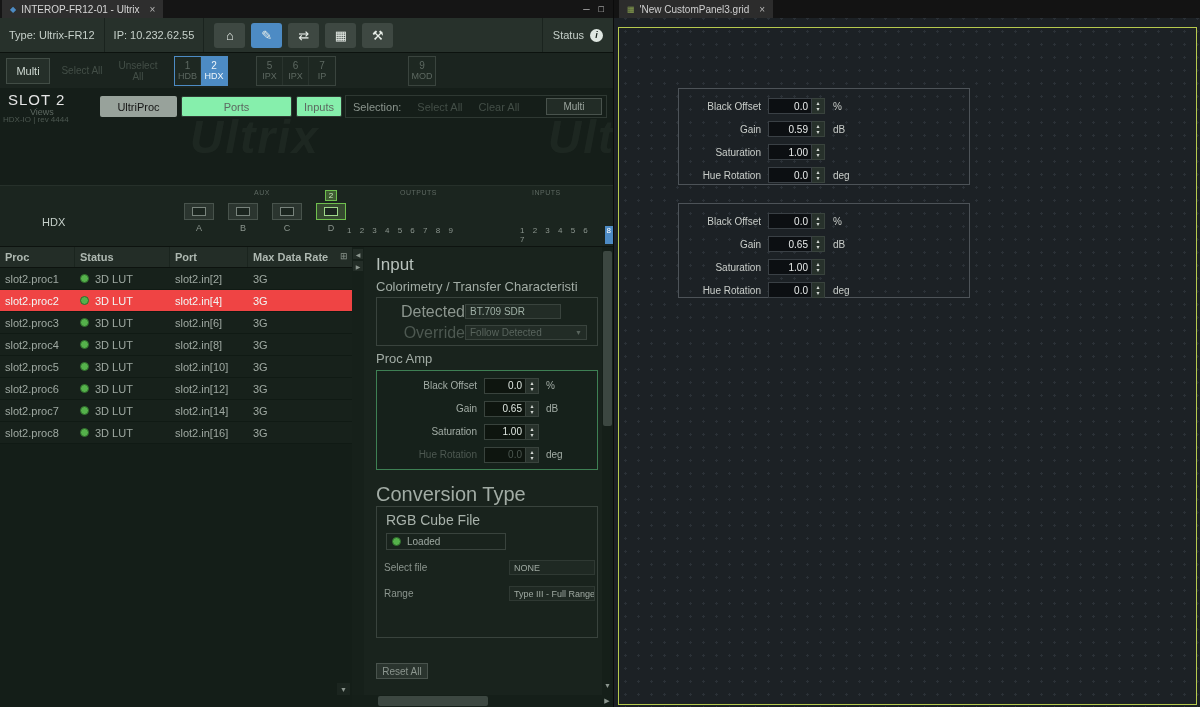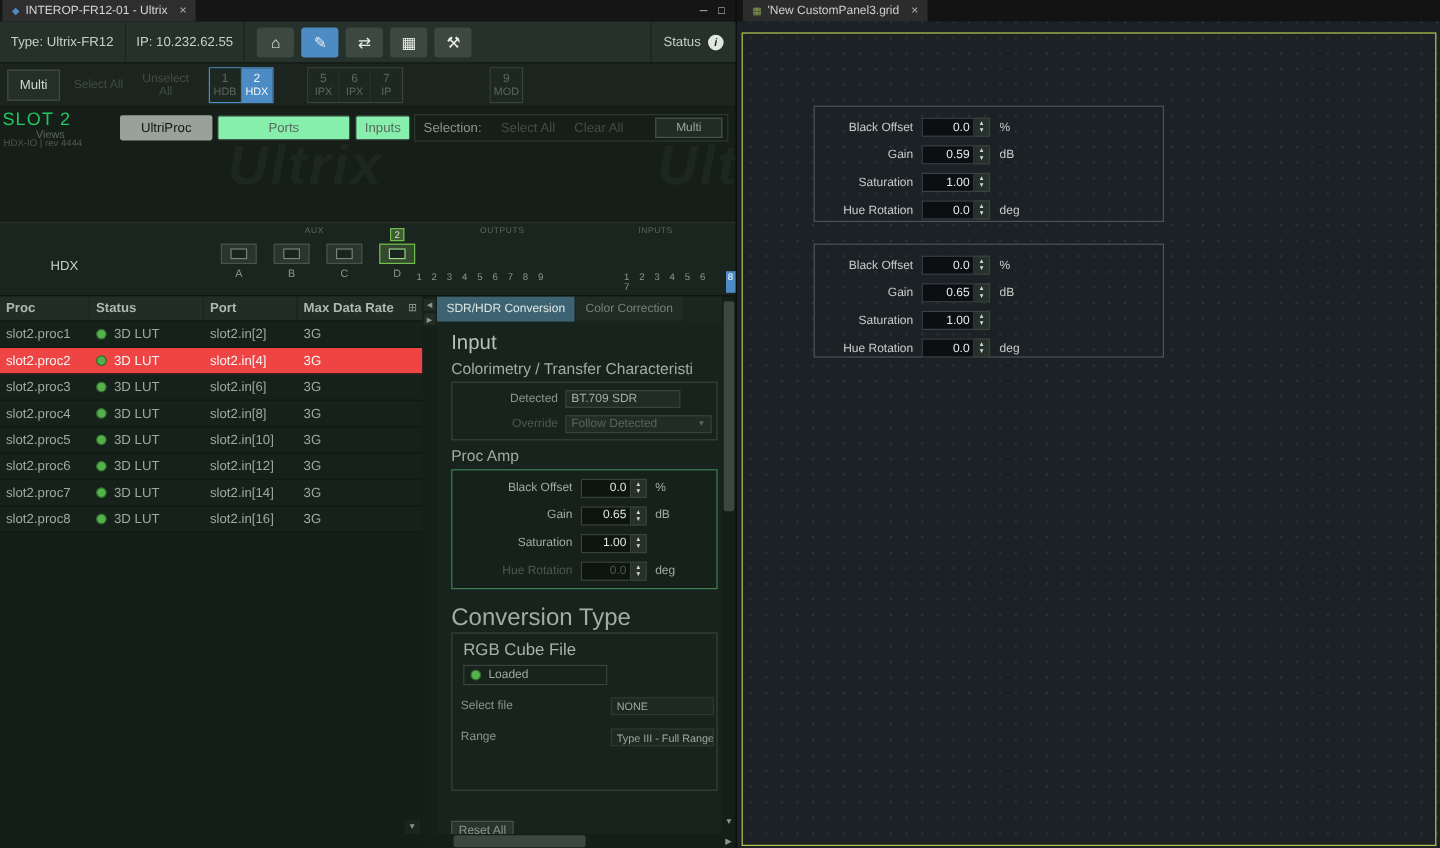--- a/index.html
+++ b/index.html
@@ -33,21 +33,21 @@
   .slotgrp.bluebrd{border-color:#4d8bc4}
   .g1{margin-left:12px}.g2{margin-left:28px}.g3{margin-left:72px}
   .slottab{width:26px;display:flex;flex-direction:column;align-items:center;justify-content:center;font-size:9px;line-height:10px;
     color:#5d6861;background:#1e2822;border-right:1px solid #2a342e}
   .slottab:last-child{border-right:none}
   .slottab .n{font-size:10px}
   .slottab.sel{background:#4d8bc4;color:#eef5fa}
 
   .slotarea{position:absolute;left:0;top:88px;width:613px;height:97px;background:#151e19;overflow:hidden}
   .wm{position:absolute;font-size:46px;font-weight:bold;font-style:italic;color:rgba(190,215,200,0.05);letter-spacing:2px;pointer-events:none}
-  .slot-title{position:absolute;left:2px;top:3px;font-size:15px;color:#22c55e;letter-spacing:1px}
+  .slot-title{position:absolute;left:8px;top:3px;font-size:15px;color:#e5e5e5;letter-spacing:1px}
   .views{position:absolute;left:30px;top:19px;font-size:9px;color:#5d6861}
   .rev{position:absolute;left:3px;top:27px;font-size:8px;color:#4d5851}
   .viewbtn{position:absolute;top:8px;height:21px;font-size:11px;display:flex;align-items:center;justify-content:center;border-radius:2px}
   .viewbtn.selv{background:#98a29b;color:#161616}
   .viewbtn.nrm{background:#86efac;border:1px solid #303a34;color:#5d6861}
   .vb0{left:100px;width:77px}.vb1{left:181px;width:111px}.vb2{left:296px;width:46px}
   .selectionbox{position:absolute;left:345px;top:7px;width:262px;height:23px;border:1px solid #2e3832;display:flex;align-items:center;font-size:11px}
   .sel-lab{color:#8b958e;padding-left:7px}
   .sel-dim{color:#434e47;margin-left:16px}
   .sel-multi{margin-left:auto;margin-right:4px;width:56px;height:17px;border:1px solid #49534d;background:#222c26;color:#9aa49d;
@@ -85,21 +85,21 @@
   .ptab.selt{background:#3d6372;color:#dde7e4}
   .ptab.nrmt{background:#222c26;color:#76817a;border:1px solid #1a241e;border-top:none}
   .pbody{position:relative;height:427px}
   .hInput{position:absolute;left:12px;top:8px;font-size:17px;color:#b7c1bb}
   .hSub{position:absolute;left:12px;font-size:13px;color:#a2aca5;white-space:nowrap;overflow:hidden;width:224px}
   .hColor{top:32px}
   .hProc{top:104px}
   .hConv{top:236px;font-size:20px}
   .box1{position:absolute;left:12px;top:50px;width:222px;height:49px;border:1px solid #39433d;padding-top:3px}
   .frow{display:flex;align-items:center;height:21px}
-  .flabel{width:88px;text-align:right;font-size:10px;color:#8b958e;margin-right:6px}
+  .flabel{width:88px;text-align:right;font-size:16px;color:#8b958e;margin-right:0}
   .flabel.dis{color:#4d5851}
   .ffield{height:15px;background:#222c26;border:1px solid #39433d;font-size:10px;color:#9fb0a6;display:flex;align-items:center;padding:0 4px}
   .fdet{width:96px}
   .fdrop{width:122px;justify-content:space-between;color:#59645d}
   .fdrop .car{font-size:7px;color:#59645d}
   .greenbox{position:absolute;left:12px;top:123px;width:222px;height:100px;border:1px solid #3e8054;background:#16211b;padding-top:3px}
   .parow{display:flex;align-items:center;height:23px}
   .palabel{width:100px;text-align:right;font-size:10px;color:#a2aca5;margin-right:7px}
   .palabel.dis{color:#4d5851}
   .pabox{width:42px;height:16px;background:#0e150f;border:1px solid #39433d;color:#dfe7e1;font-size:10px;
@@ -357,24 +357,20 @@
       </div>
       <div class="theadcfg">⊞</div>
     </div>
 
     <div class="split">
       <div class="splitbtn">◀</div>
       <div class="splitbtn">▶</div>
     </div>
 
     <div class="props">
-      <div class="ptabs">
-        <div class="ptab selt">SDR/HDR Conversion</div>
-        <div class="ptab nrmt">Color Correction</div>
-      </div>
       <div class="pbody">
         <div class="hInput">Input</div>
         <div class="hSub hColor">Colorimetry / Transfer Characteristi</div>
 
         <div class="box1">
           <div class="frow">
             <div class="flabel">Detected</div>
             <div class="ffield fdet">BT.709 SDR</div>
           </div>
           <div class="frow">

